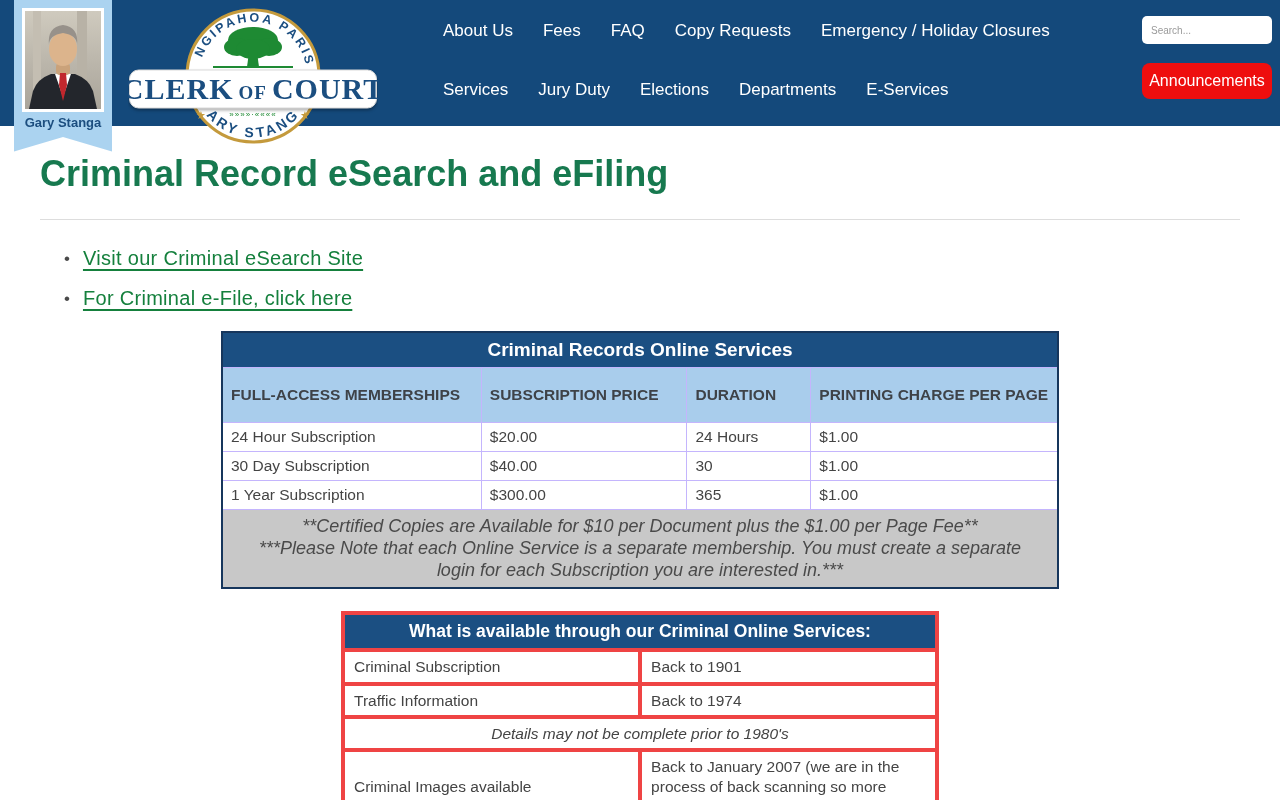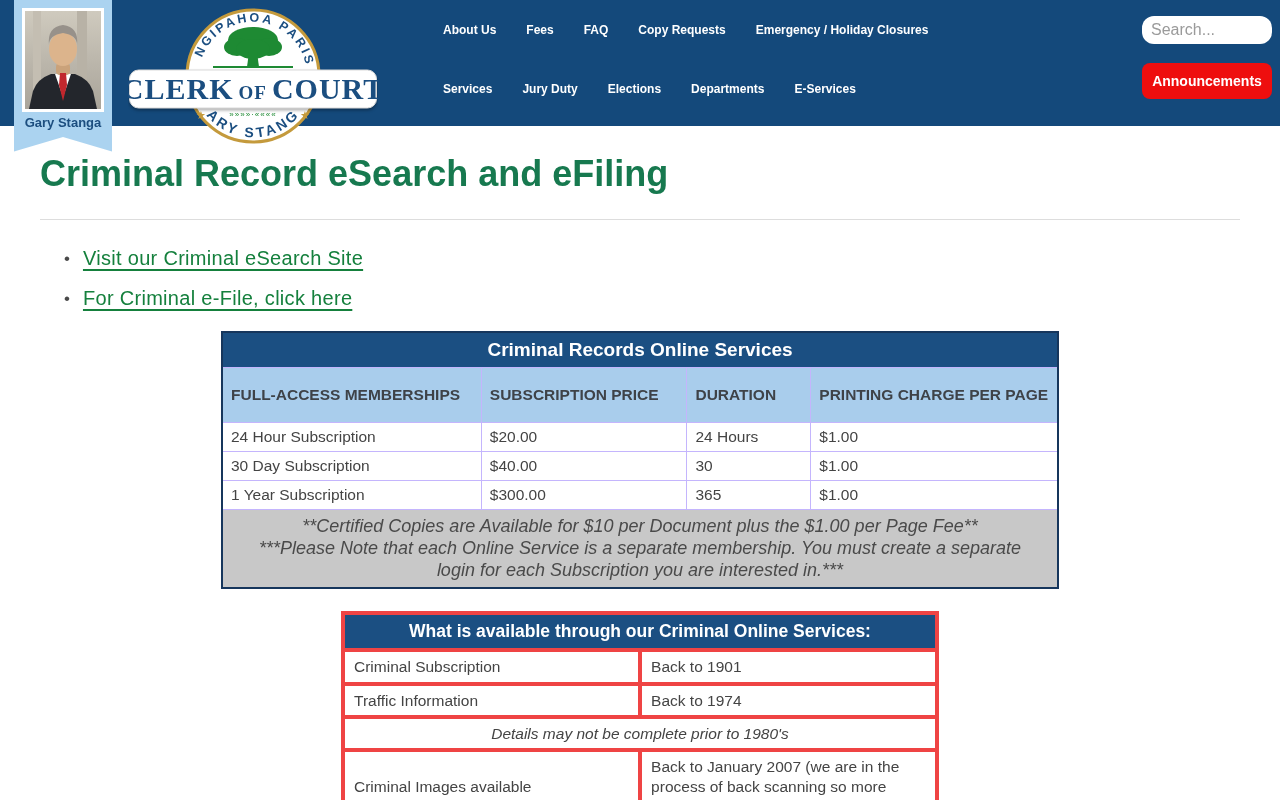--- a/index.html
+++ b/index.html
@@ -29,38 +29,38 @@
     font-size:13px; font-weight:700;
   }
 
   .logo { position:absolute; left:128px; top:4px; z-index:2; }
 
   .nav { position:absolute; left:443px; top:0; }
   .nav-row { display:flex; gap:30px; }
   .nav-row.r1 { margin-top:19px; }
   .nav-row.r2 { margin-top:36px; }
   .nav-item {
-    color:#ffffff; font-size:12px; font-weight:700;
+    color:#ffffff; font-size:17px; font-weight:400;
     white-space:nowrap; cursor:pointer; line-height:23px;
   }
 
   .header-right {
     position:absolute; right:8px; top:16px; width:130px;
     display:flex; flex-direction:column;
   }
   .search-input {
-    height:28px; width:130px; border:none; border-radius:12px;
-    padding:0 9px; font-size:16px; color:#555;
+    height:28px; width:130px; border:none; border-radius:5px;
+    padding:0 9px; font-size:10px; color:#555;
     font-family:"Liberation Sans", sans-serif;
   }
   .search-input::placeholder { color:#9a9a9a; }
   .announce-btn {
     margin-top:19px; height:36px;
     background:#EE0E0E; color:#ffffff; border:none; border-radius:8px;
-    font-size:14px; font-family:"Liberation Sans", sans-serif; cursor:pointer;font-weight:bold;
+    font-size:16px; font-family:"Liberation Sans", sans-serif; cursor:pointer;
   }
 
   
   .main { padding:0 40px; }
   .page-title {
     margin:27px 0 0; font-size:36px; font-weight:700;
     color:#17794F; line-height:1.15;
   }
   .divider { border:none; border-top:1px solid #dddddd; margin:25px 0 0; }
 

